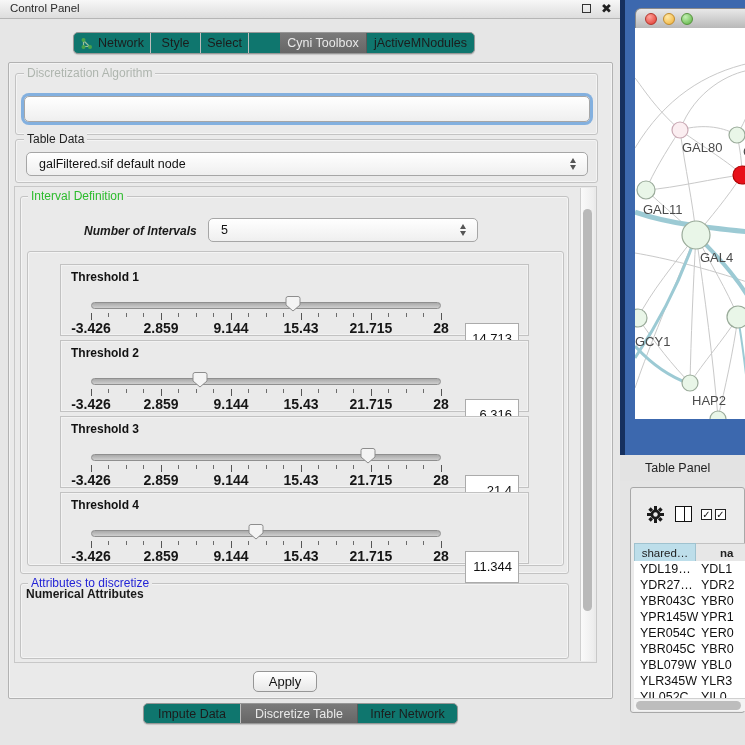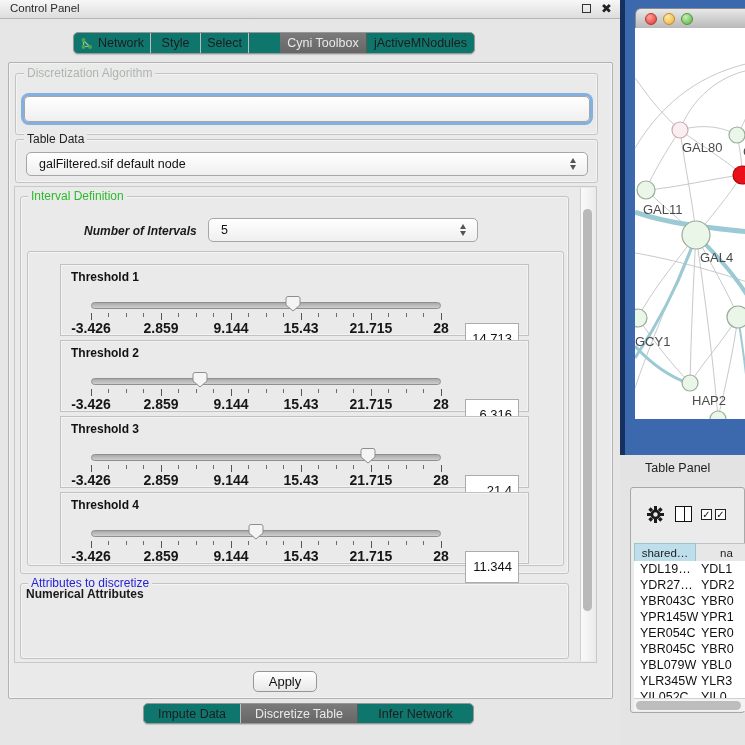--- a/index.html
+++ b/index.html
@@ -102,21 +102,21 @@
     border:1px solid #a8a8a8;border-radius:3px;}
   .tb-icon{position:absolute;top:18px;}
   #tp-split{left:44px;width:17px;height:16px;border:1.8px solid #111;background:#fff;}
   #tp-split:before{content:"";position:absolute;left:50%;top:0;width:1.8px;height:100%;background:#111;}
   .cb{position:absolute;top:21px;width:11px;height:11px;border:1.6px solid #222;background:#fff;
     font-size:10px;line-height:9px;text-align:center;color:#111;font-weight:bold;}
   #tp-header{position:absolute;left:3px;top:53px;width:112px;height:24px;display:flex;align-items:center;}
   #tp-header .hc1{width:62px;background:#bddeea;border:1px solid #9fc2cf;font-size:11.5px;
     text-align:center;line-height:18px;color:#222;}
   #tp-header .hc2{width:50px;background:#e7e7e7;border:1px solid #c2c2c2;border-left:none;
-    font-size:11.5px;line-height:18px;color:#222;padding-left:24px;overflow:hidden;}
+    font-size:11.5px;line-height:18px;color:#222;padding-left:24px;overflow:hidden;font-weight:bold;}
   #tp-rows{position:absolute;left:3px;top:73px;width:112px;height:139px;background:#fff;overflow:hidden;}
   .tp-row{display:flex;height:16px;}
   .tp-row span{font-size:12.5px;color:#111;line-height:16px;white-space:nowrap;}
   .tp-row .c1{width:64px;padding-left:6px;}
   .tp-row .c2{padding-left:3px;}
   #tp-hscroll{position:absolute;left:3px;top:210px;width:112px;height:13px;background:#f3f3f3;border-top:1px solid #d0d0d0;}
   #tp-hscroll .ht{position:absolute;left:2px;top:2px;width:105px;height:9px;border-radius:5px;background:#bdbdbd;}
 </style>
 </head>
 <body>
@@ -274,21 +274,21 @@
 
     <div id="apply-btn">Apply</div>
 
     <div class="segbar" style="left:143px;top:703px;height:21px;">
       <div class="seg" style="width:97px;">
           <span>Impute Data</span>
         </div>
       <div class="seg sel" style="width:117px;">
           <span>Discretize Table</span>
         </div>
-      <div class="seg" style="width:115px;">
+      <div class="seg" style="width:99px;">
           <span>Infer Network</span>
         </div>
     </div>
   </div>
 
   <div id="net-frame">
     <div id="net-titlebar">
       <span class="tl" id="tl-red"></span>
       <span class="tl" id="tl-yellow"></span>
       <span class="tl" id="tl-green"></span>

